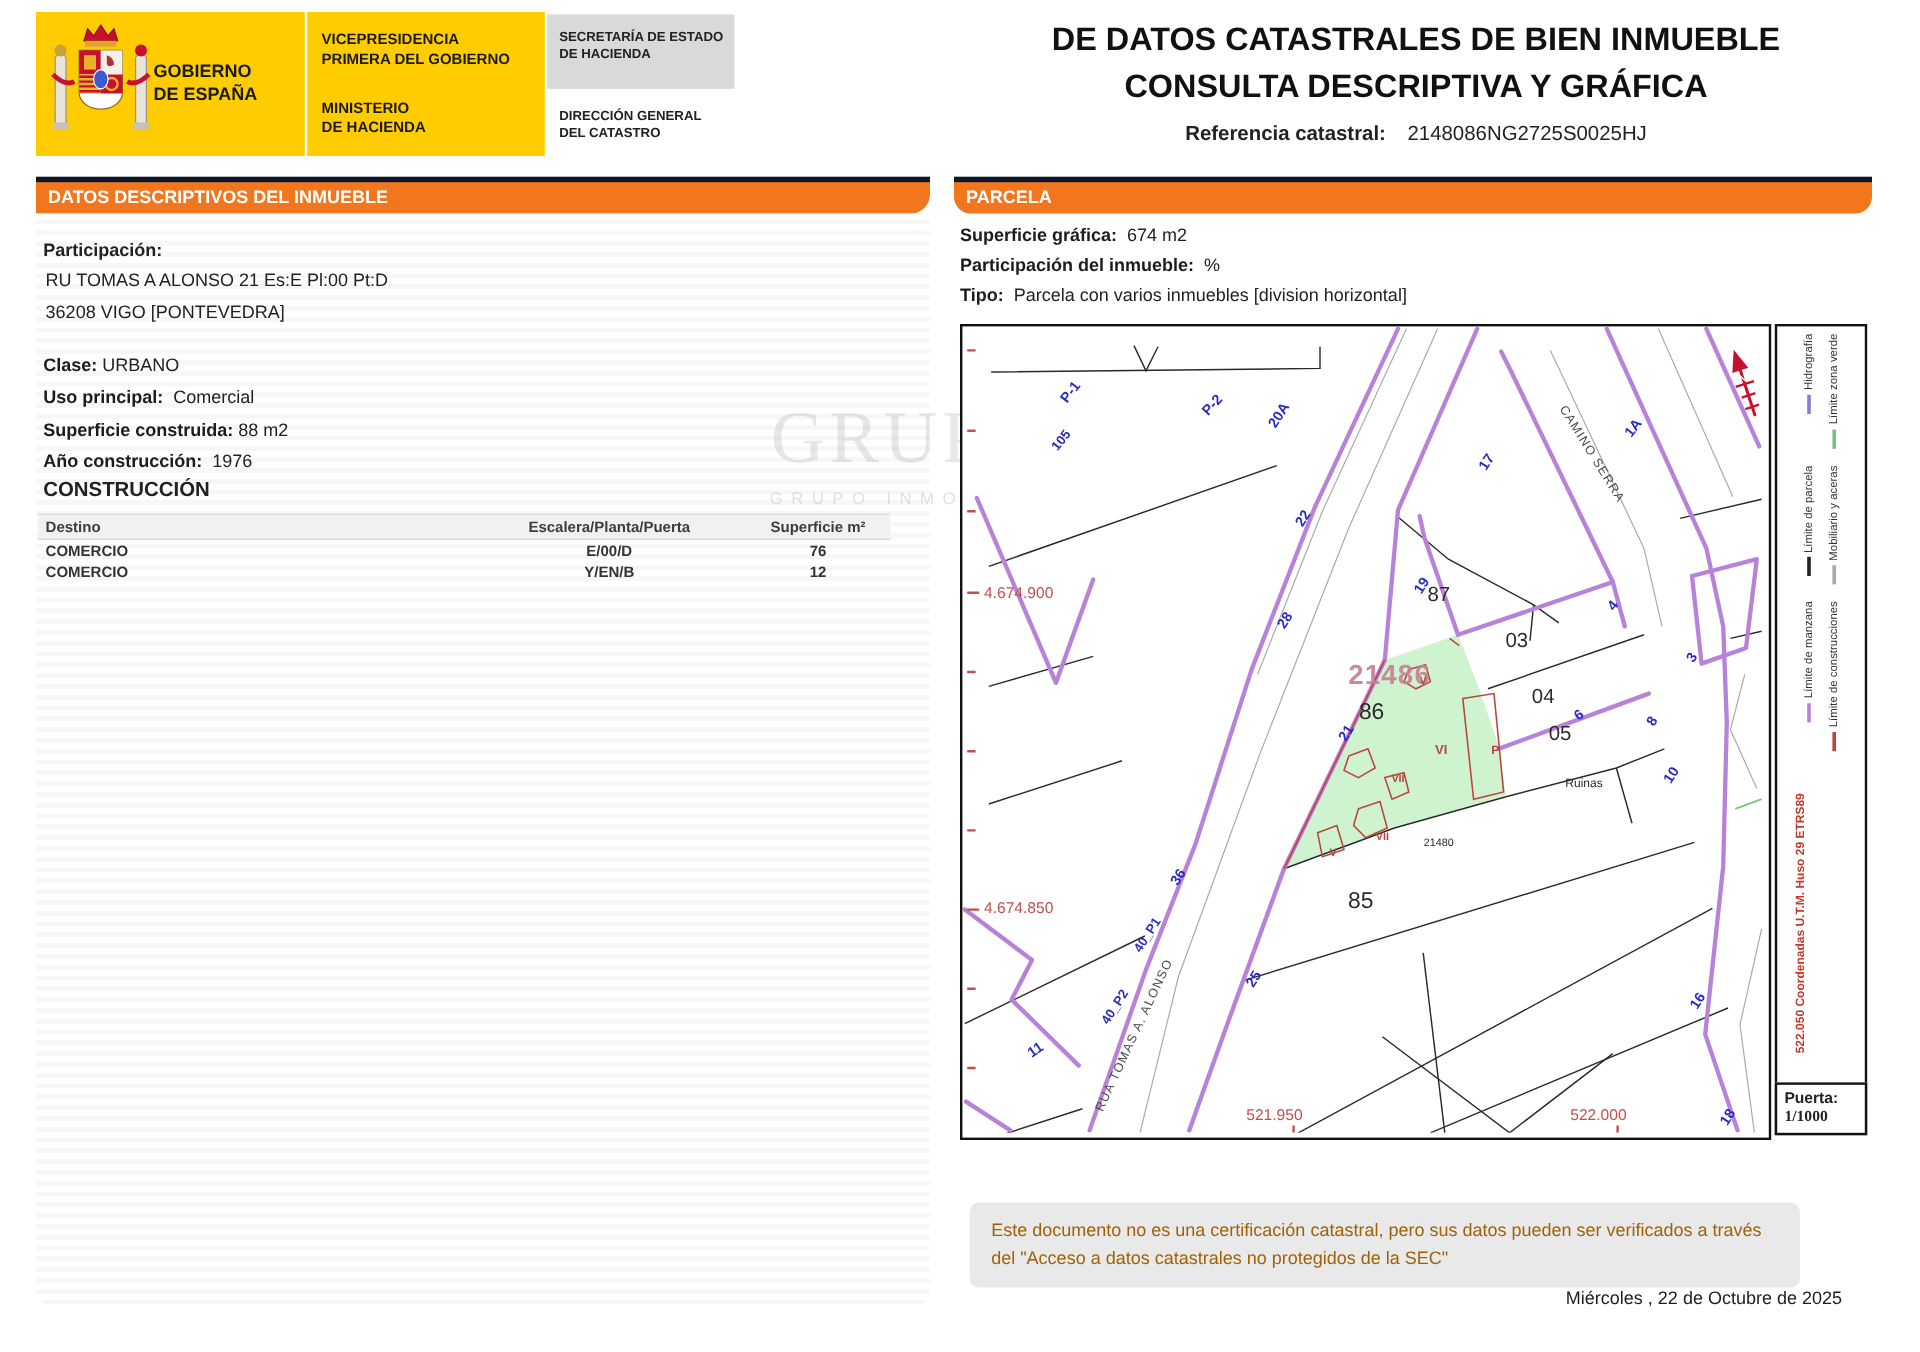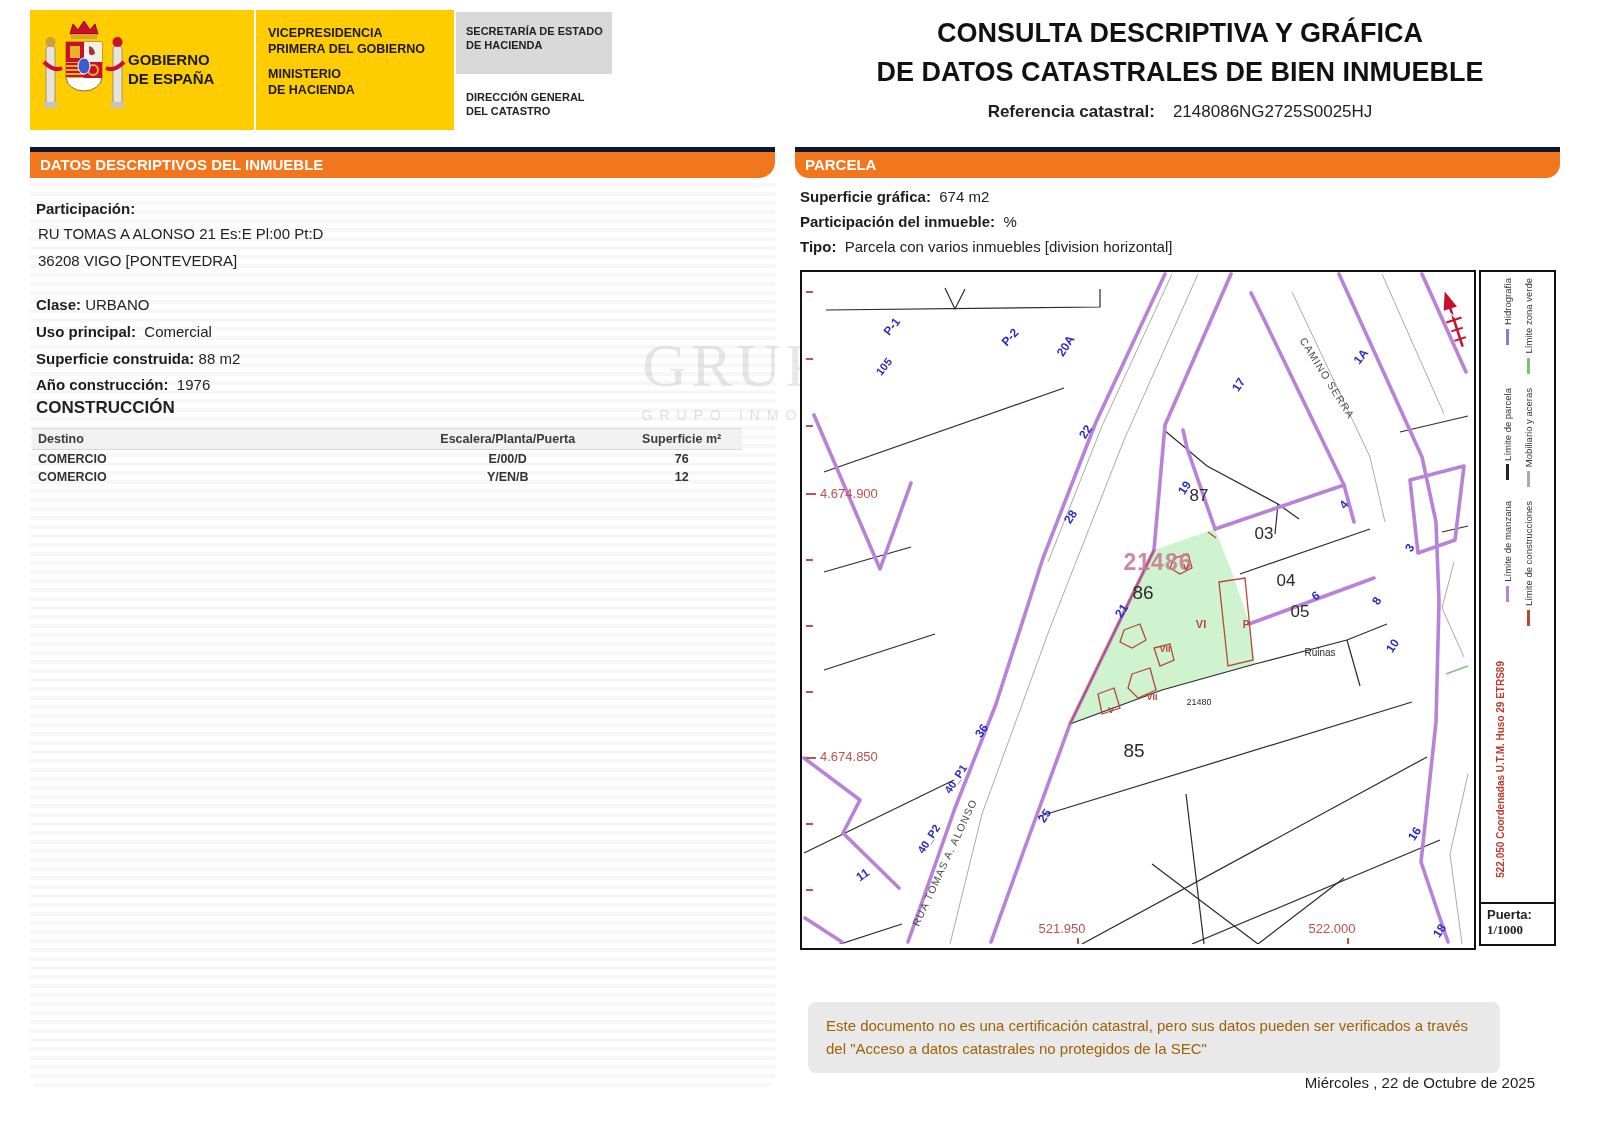--- a/index.html
+++ b/index.html
@@ -7,21 +7,21 @@
   #page{position:relative;width:1600px;height:1127px;background:#fff;overflow:hidden;}
 
   
   .logo-row{position:absolute;left:30px;top:10px;height:120px;display:flex;}
   .logo-box1{width:224px;background:#ffcc00;display:flex;align-items:center;padding-left:10px;box-sizing:border-box;}
   .logo-box2{width:198px;background:#ffcc00;margin-left:2px;padding:16px 0 0 12px;box-sizing:border-box;}
   .logo-box3{width:156px;margin-left:2px;position:relative;background:#fff;}
   .logo-box3 .graypart{position:absolute;left:0;top:2px;width:156px;height:62px;background:#d9d9d9;}
   .org-txt{font-weight:bold;font-size:12.5px;line-height:1.25;white-space:pre-line;color:#1a1a1a;}
   .org-txt.big{font-size:15px;}
-  .logo-box2 .org-txt:first-child{margin-bottom:10px;}
+  .logo-box2 .org-txt:first-child{margin-bottom:26px;}
   .logo-box3 .sec{position:absolute;left:10px;top:14px;font-size:11px;font-weight:bold;white-space:pre-line;line-height:1.3;}
   .logo-box3 .dir{position:absolute;left:10px;top:80px;font-size:11px;font-weight:bold;white-space:pre-line;line-height:1.3;}
 
   .title-block{position:absolute;left:800px;top:14px;width:760px;text-align:center;}
   .title-line{font-size:27px;font-weight:bold;color:#111;line-height:1.45;}
   .ref-line{margin-top:10px;font-size:17px;}
   .ref-line .lab{font-weight:bold;margin-right:18px;}
 
   
   .sec-bar{position:absolute;height:26px;background:#f2761d;border-top:5px solid #0f172a;color:#fff;
@@ -124,22 +124,22 @@
     <div class="logo-box3">
       <div class="graypart"></div>
       <div class="sec">SECRETARÍA DE ESTADO
 DE HACIENDA</div>
       <div class="dir">DIRECCIÓN GENERAL
 DEL CATASTRO</div>
     </div>
   </div>
 
   <div class="title-block">
+    <div class="title-line">DE DATOS CATASTRALES DE BIEN INMUEBLE</div>
     <div class="title-line">CONSULTA DESCRIPTIVA Y GRÁFICA</div>
-    <div class="title-line">DE DATOS CATASTRALES DE BIEN INMUEBLE</div>
     <div class="ref-line">
       <span class="lab">Referencia catastral:</span><span>2148086NG2725S0025HJ</span>
     </div>
   </div>
 
   <div class="sec-bar left">DATOS DESCRIPTIVOS DEL INMUEBLE</div>
   <div class="sec-bar right">PARCELA</div>
 
   <div class="left-body"></div>
 

